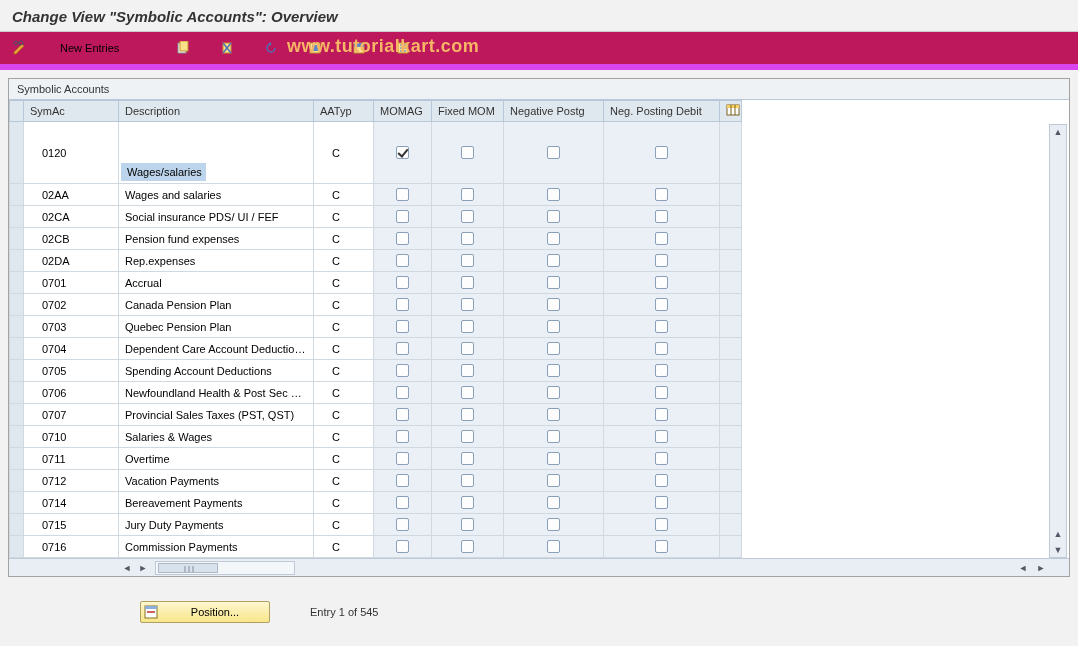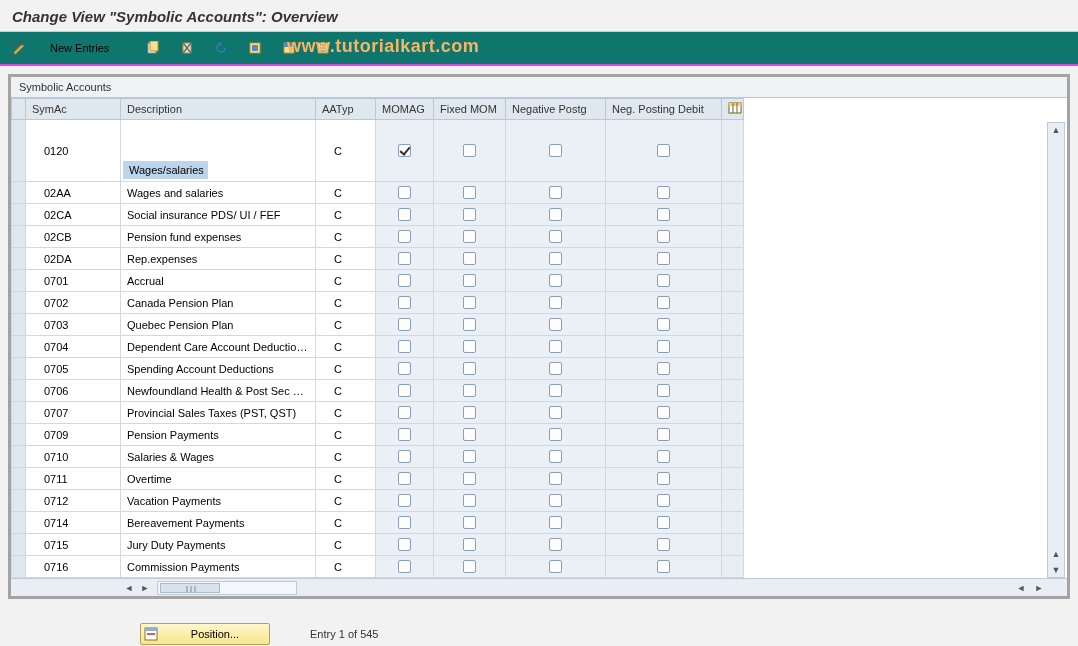--- a/index.html
+++ b/index.html
@@ -17,23 +17,23 @@
       font-size: 15px;
       font-weight: bold;
       font-style: italic;
       color: #333;
       border-bottom: 1px solid #ccc;
     }
     .toolbar {
       padding: 6px 8px;
       display: flex;
       align-items: center;
-      gap: 14px;
-      border-bottom: 2px solid #d946ef;
-      background: #0f766e;
+      gap: 24px;
+      border-bottom: 6px solid #d946ef;
+      background: #be185d;
       position: relative;
     }
     .toolbar .new-entries {
       display: flex;
       align-items: center;
       gap: 6px;
       padding: 2px 8px 2px 4px;
       cursor: pointer;
     }
     .toolbar .pencil-icon {
@@ -51,21 +51,21 @@
       left: 287px;
       top: 4px;
       font-size: 18px;
       font-weight: bold;
       color: #f7b566;
       letter-spacing: 0.5px;
       pointer-events: none;
     }
     .panel {
       margin: 8px;
-      border: 3px solid #a3a3a3;
+      border: 1px solid #a3a3a3;
       background: #eef2f5;
     }
     .panel-title {
       padding: 4px 8px;
       font-size: 11px;
       color: #333;
       background: #eef2f5;
     }
     .grid-wrap {
       background: #fff;
@@ -456,33 +456,20 @@
             </td>
             <td><input type="text" value="C" style=""></td>
             <td class="chk-cell"><span class="chk"></span></td>
             <td class="chk-cell"><span class="chk"></span></td>
             <td class="chk-cell"><span class="chk"></span></td>
             <td class="chk-cell"><span class="chk"></span></td>
             <td style="background: rgb(232, 238, 244);"></td>
           </tr>
           <tr>
             <td class="sel"></td>
-            <td><input type="text" value="0709" style=""></td>
-            <td style="padding: 0px;">
-              <div class="cell-text">Pension Payments</div>
-            </td>
-            <td><input type="text" value="C" style=""></td>
-            <td class="chk-cell"><span class="chk"></span></td>
-            <td class="chk-cell"><span class="chk"></span></td>
-            <td class="chk-cell"><span class="chk"></span></td>
-            <td class="chk-cell"><span class="chk"></span></td>
-            <td style="background: rgb(232, 238, 244);"></td>
-          </tr>
-          <tr>
-            <td class="sel"></td>
             <td><input type="text" value="0710" style=""></td>
             <td style="padding: 0px;">
               <div class="cell-text">Salaries &amp; Wages</div>
             </td>
             <td><input type="text" value="C" style=""></td>
             <td class="chk-cell"><span class="chk"></span></td>
             <td class="chk-cell"><span class="chk"></span></td>
             <td class="chk-cell"><span class="chk"></span></td>
             <td class="chk-cell"><span class="chk"></span></td>
             <td style="background: rgb(232, 238, 244);"></td>

